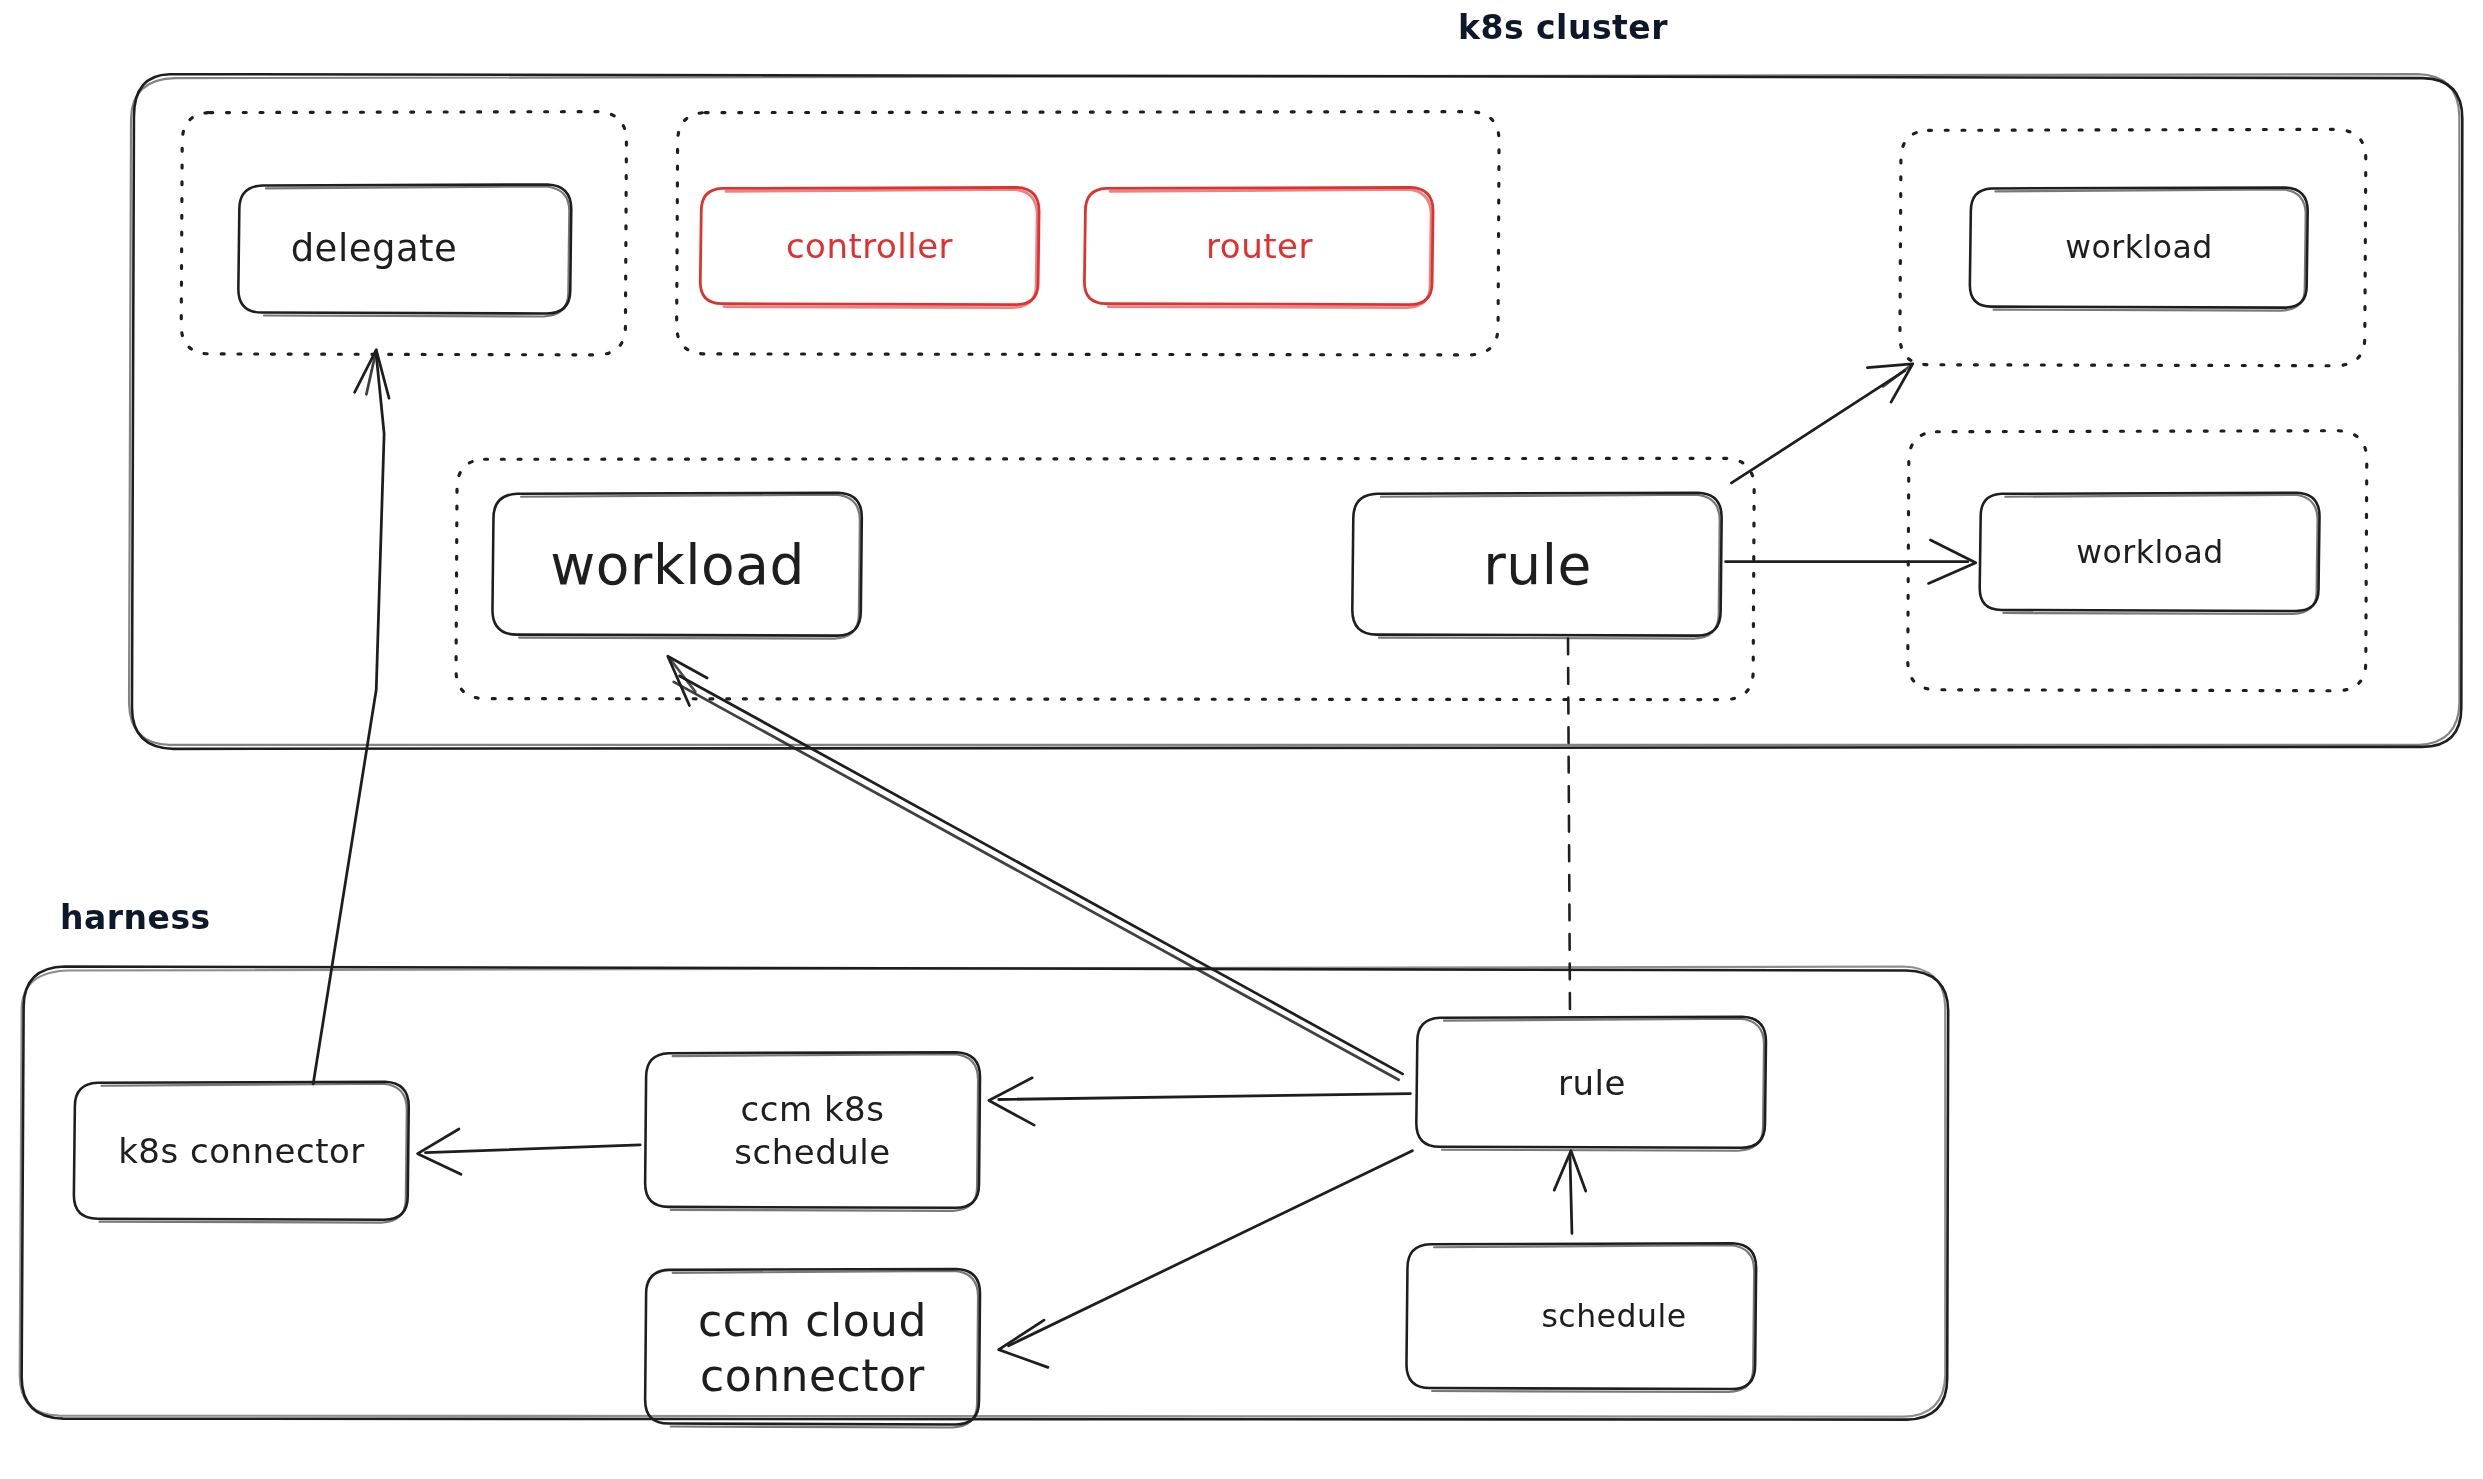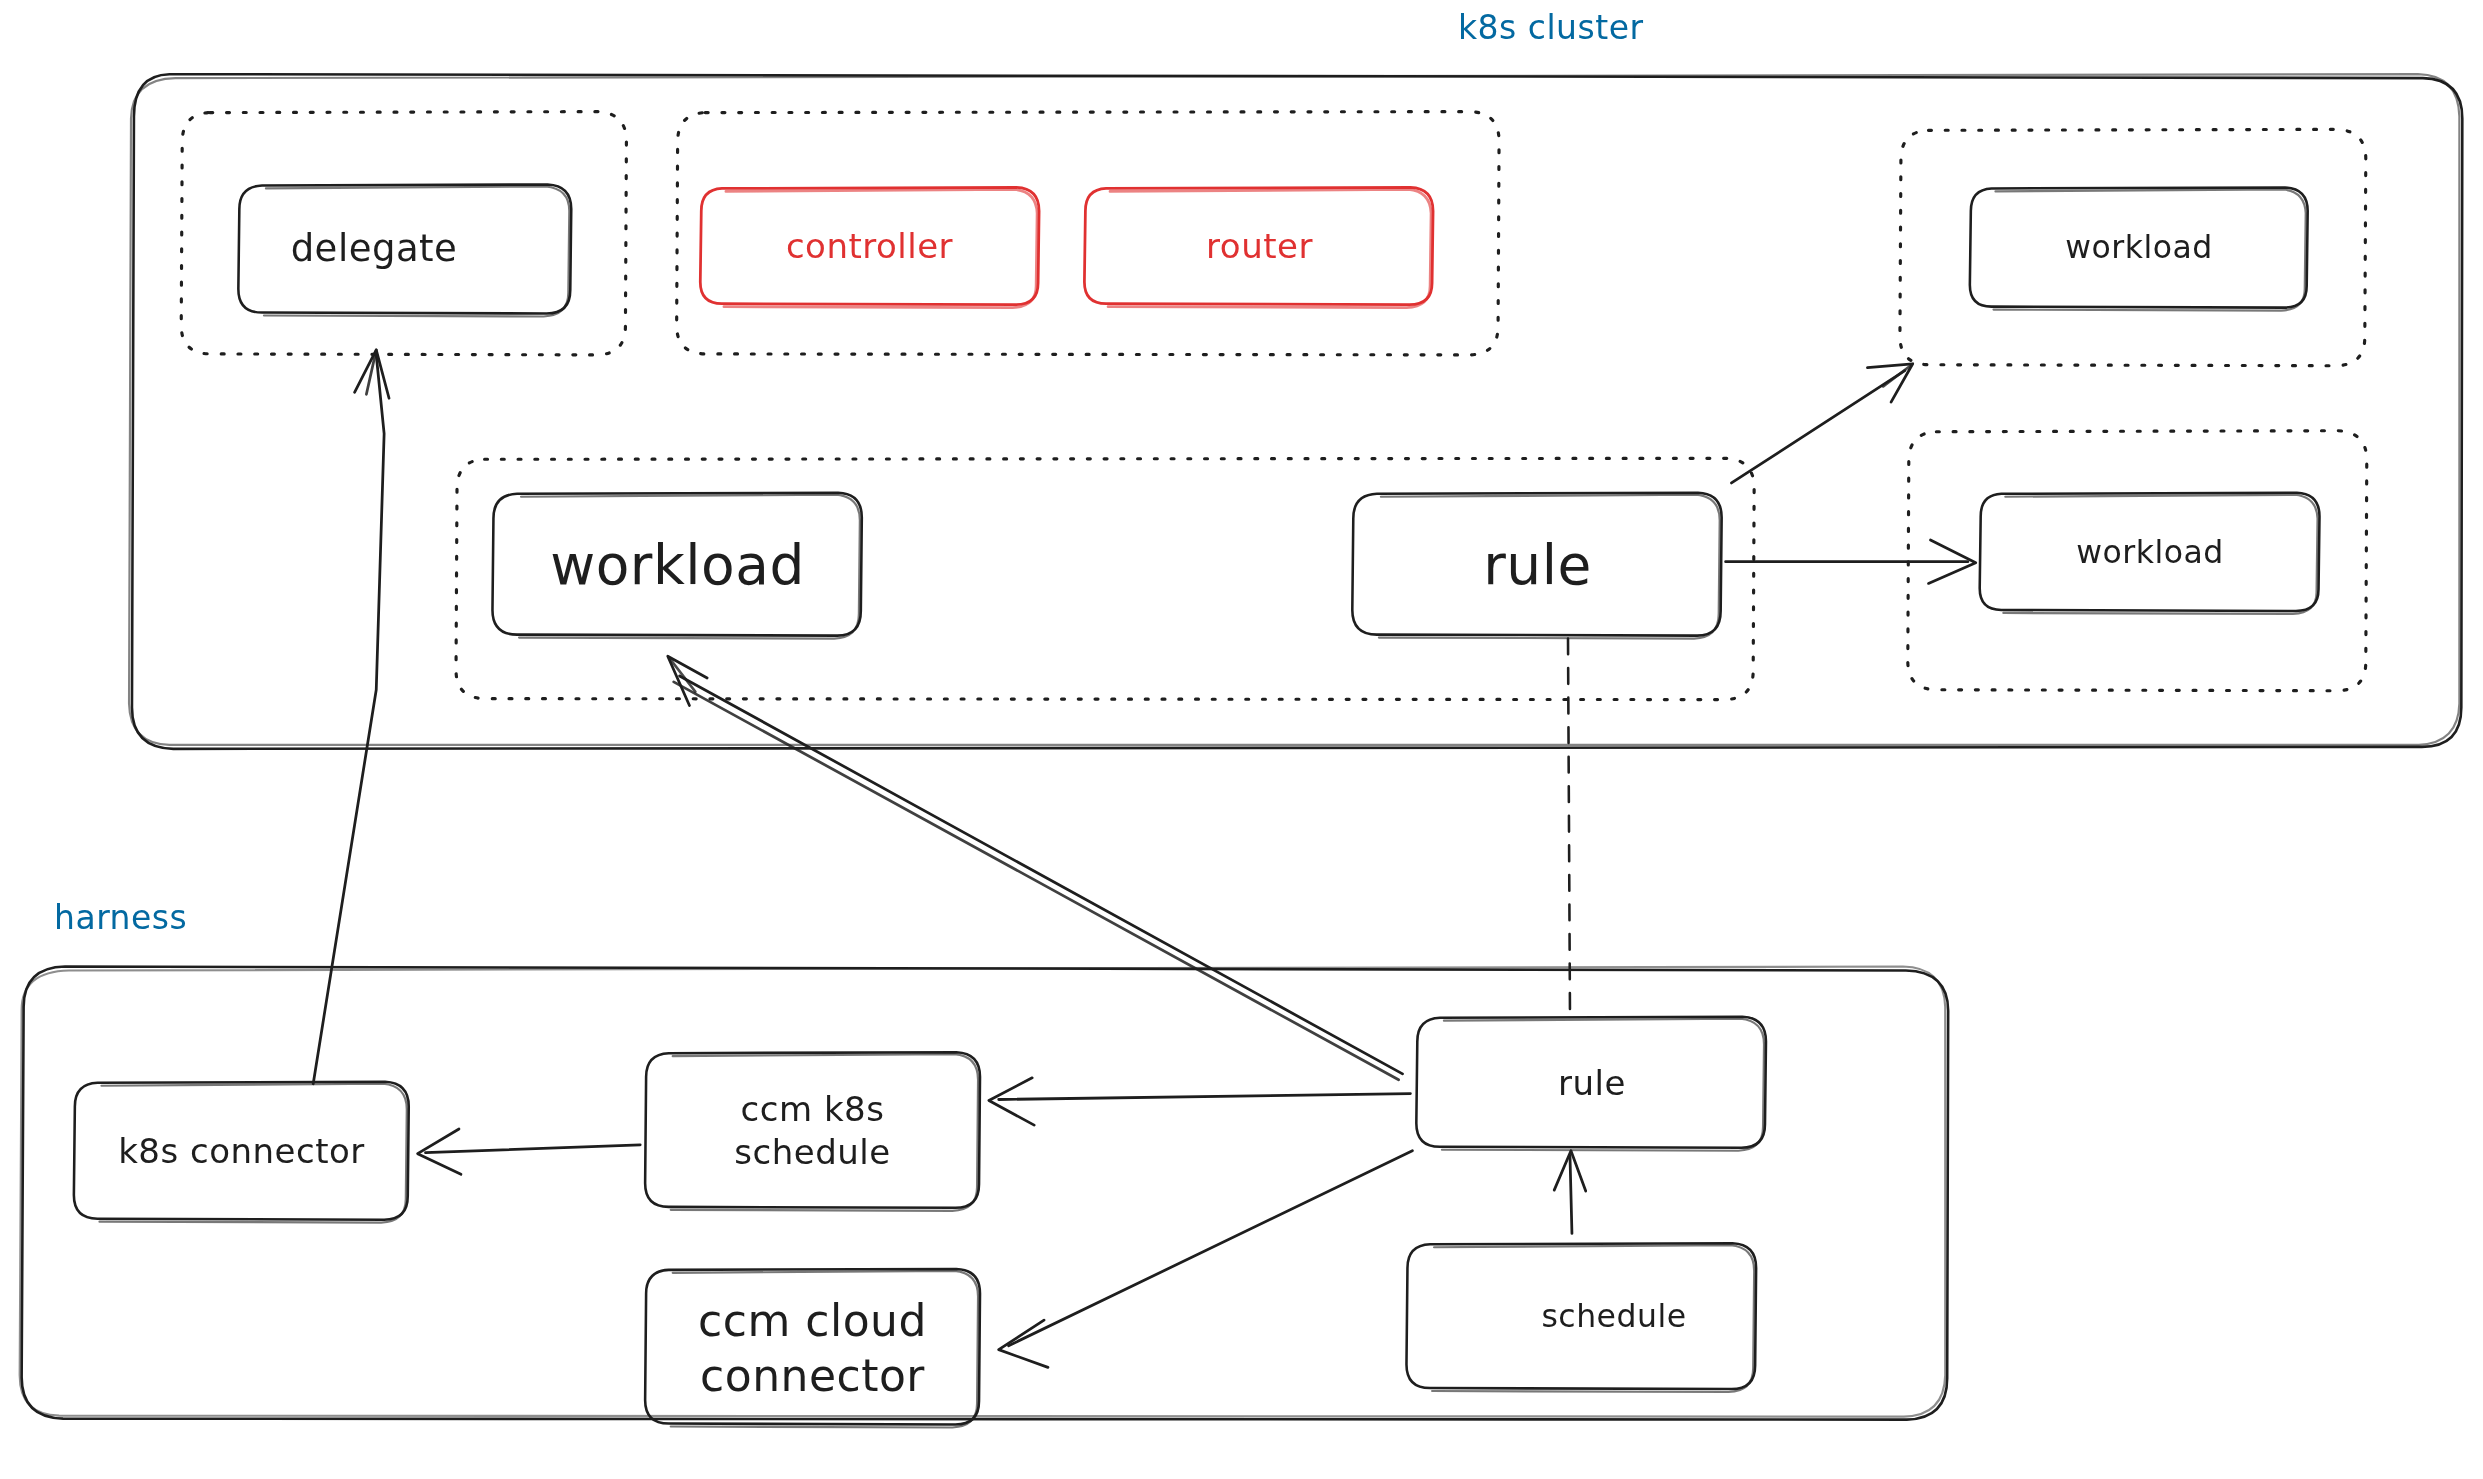--- a/index.html
+++ b/index.html
@@ -32,23 +32,24 @@
     font-family: "DejaVu Sans", sans-serif;
     font-weight: 400;
     letter-spacing: 0.5px;
     line-height: 1.25;
     pointer-events: none;
     white-space: pre-line;
   }
   .node-label.red { color: #e03131; }
   .group-label {
     position: absolute;
-    color: #0369a1;
+    color: #0f172a;
     font-family: "DejaVu Sans", sans-serif;
     letter-spacing: 0.5px;
+    font-weight: bold;
   }
 </style>
 </head>
 <body>
 
 <div id="canvas">
 
   <svg class="layer" viewBox="0 0 2521 1502">
     <defs>
       <style>
@@ -195,21 +196,21 @@
       <path class="sk-arrow" d="M1960,548 L2006,571 L1958,592"></path>
     </g>
 
     <g>
       <path class="sk-dash" d="M1592,648 L1594,1028"></path>
     </g>
   </svg>
 
   <div class="group-label" style="left:1458px; top:7.9px; font-size:33px;">k8s cluster</div>
 
-  <div class="group-label" style="left:54px; top:898px; font-size:33px;">harness</div>
+  <div class="group-label" style="left:60px; top:898px; font-size:33px;">harness</div>
 
   <div class="node-label" style="left:238px; top:185px; width:272px; height:128px; font-size:37px;">delegate</div>
 
   <div class="node-label red" style="left:1085px; top:188px; width:349px; height:116px; font-size:34px;">router</div>
 
   <div class="node-label red" style="left:700px; top:188px; width:339px; height:116px; font-size:34px;">controller</div>
 
   <div class="node-label" style="left:1970px; top:188px; width:338px; height:119px; font-size:31.5px;">workload</div>
 
   <div class="node-label" style="left:493px; top:494px; width:369px; height:142px; font-size:55px;">workload</div>

